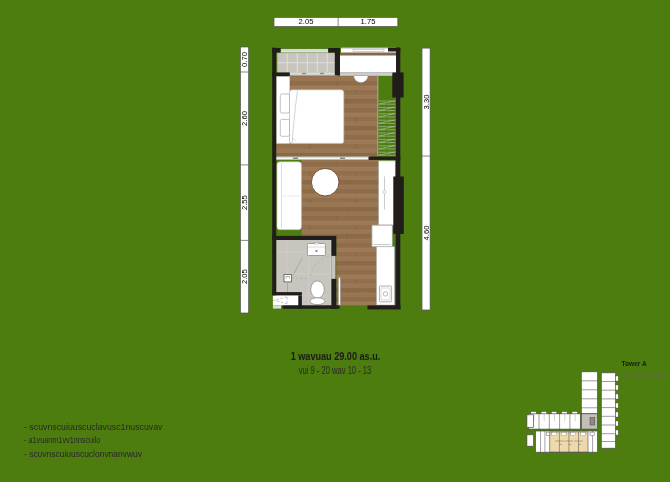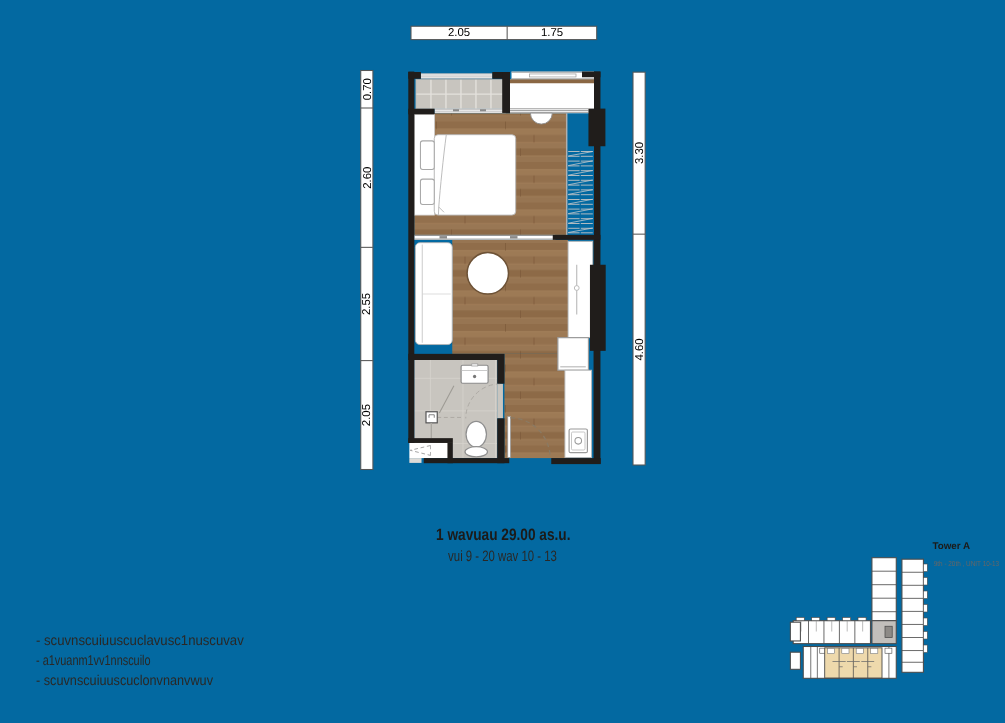--- a/index.html
+++ b/index.html
@@ -1,16 +1,16 @@
 <!DOCTYPE html>
 <html><head>
 <meta charset="utf-8">
 <style>
   html,body{margin:0;padding:0;background:#ffffff;}
-  #stage{position:relative;width:670px;height:482px;background:#0369a1;overflow:hidden;
+  #stage{position:relative;width:670px;height:482px;background:#4d7c0f;overflow:hidden;
          font-family:"Liberation Sans", sans-serif;}
   svg{position:absolute;left:0;top:0;}
   .dim{font-family:"Liberation Sans", sans-serif;font-size:7.6px;fill:#000;}
 </style>
 </head>
 <body>
 <div id="stage">
 <svg width="670" height="482" viewBox="0 0 670 482">
 <defs>
   <pattern id="wood" width="46" height="27" patternUnits="userSpaceOnUse">

